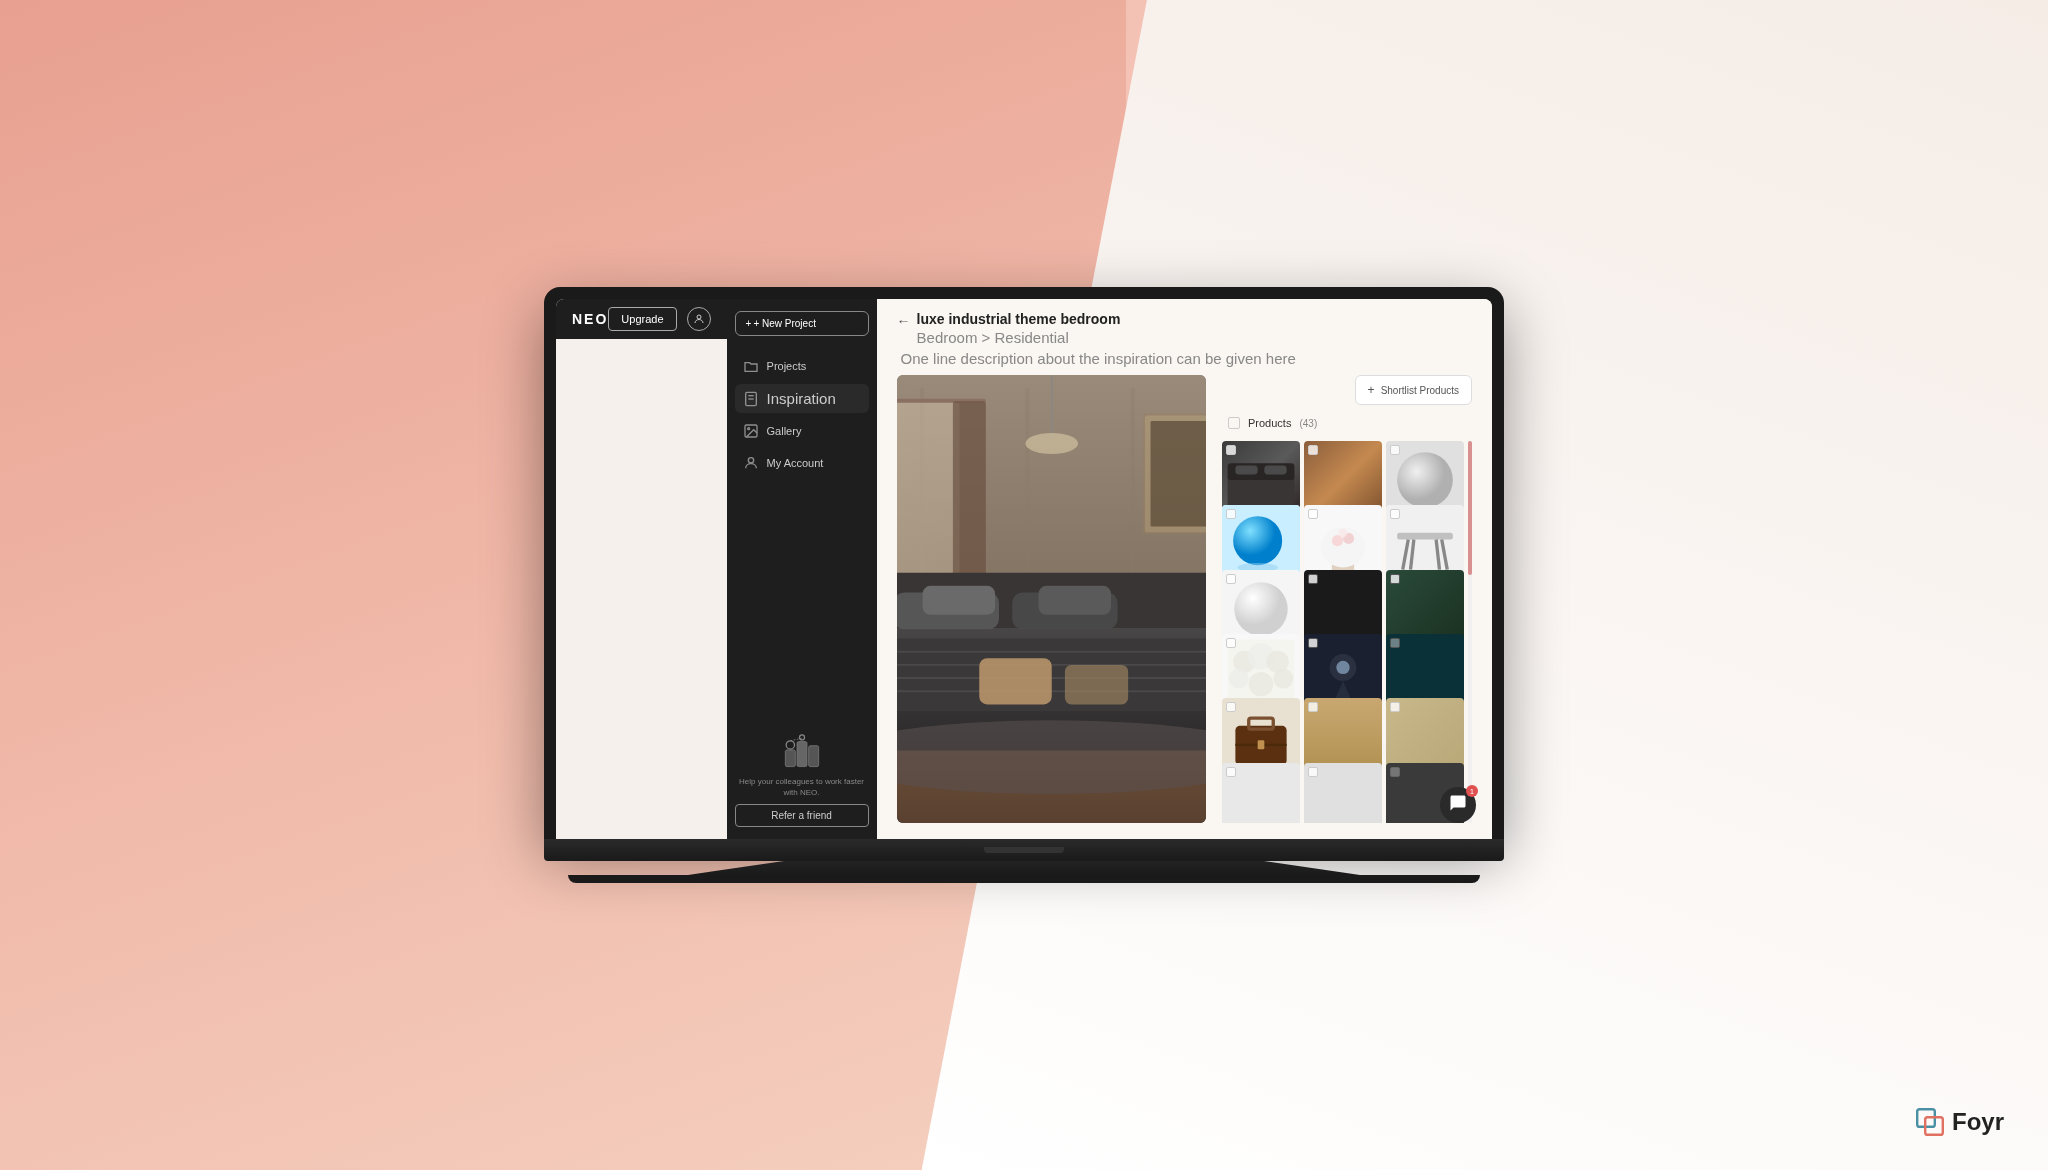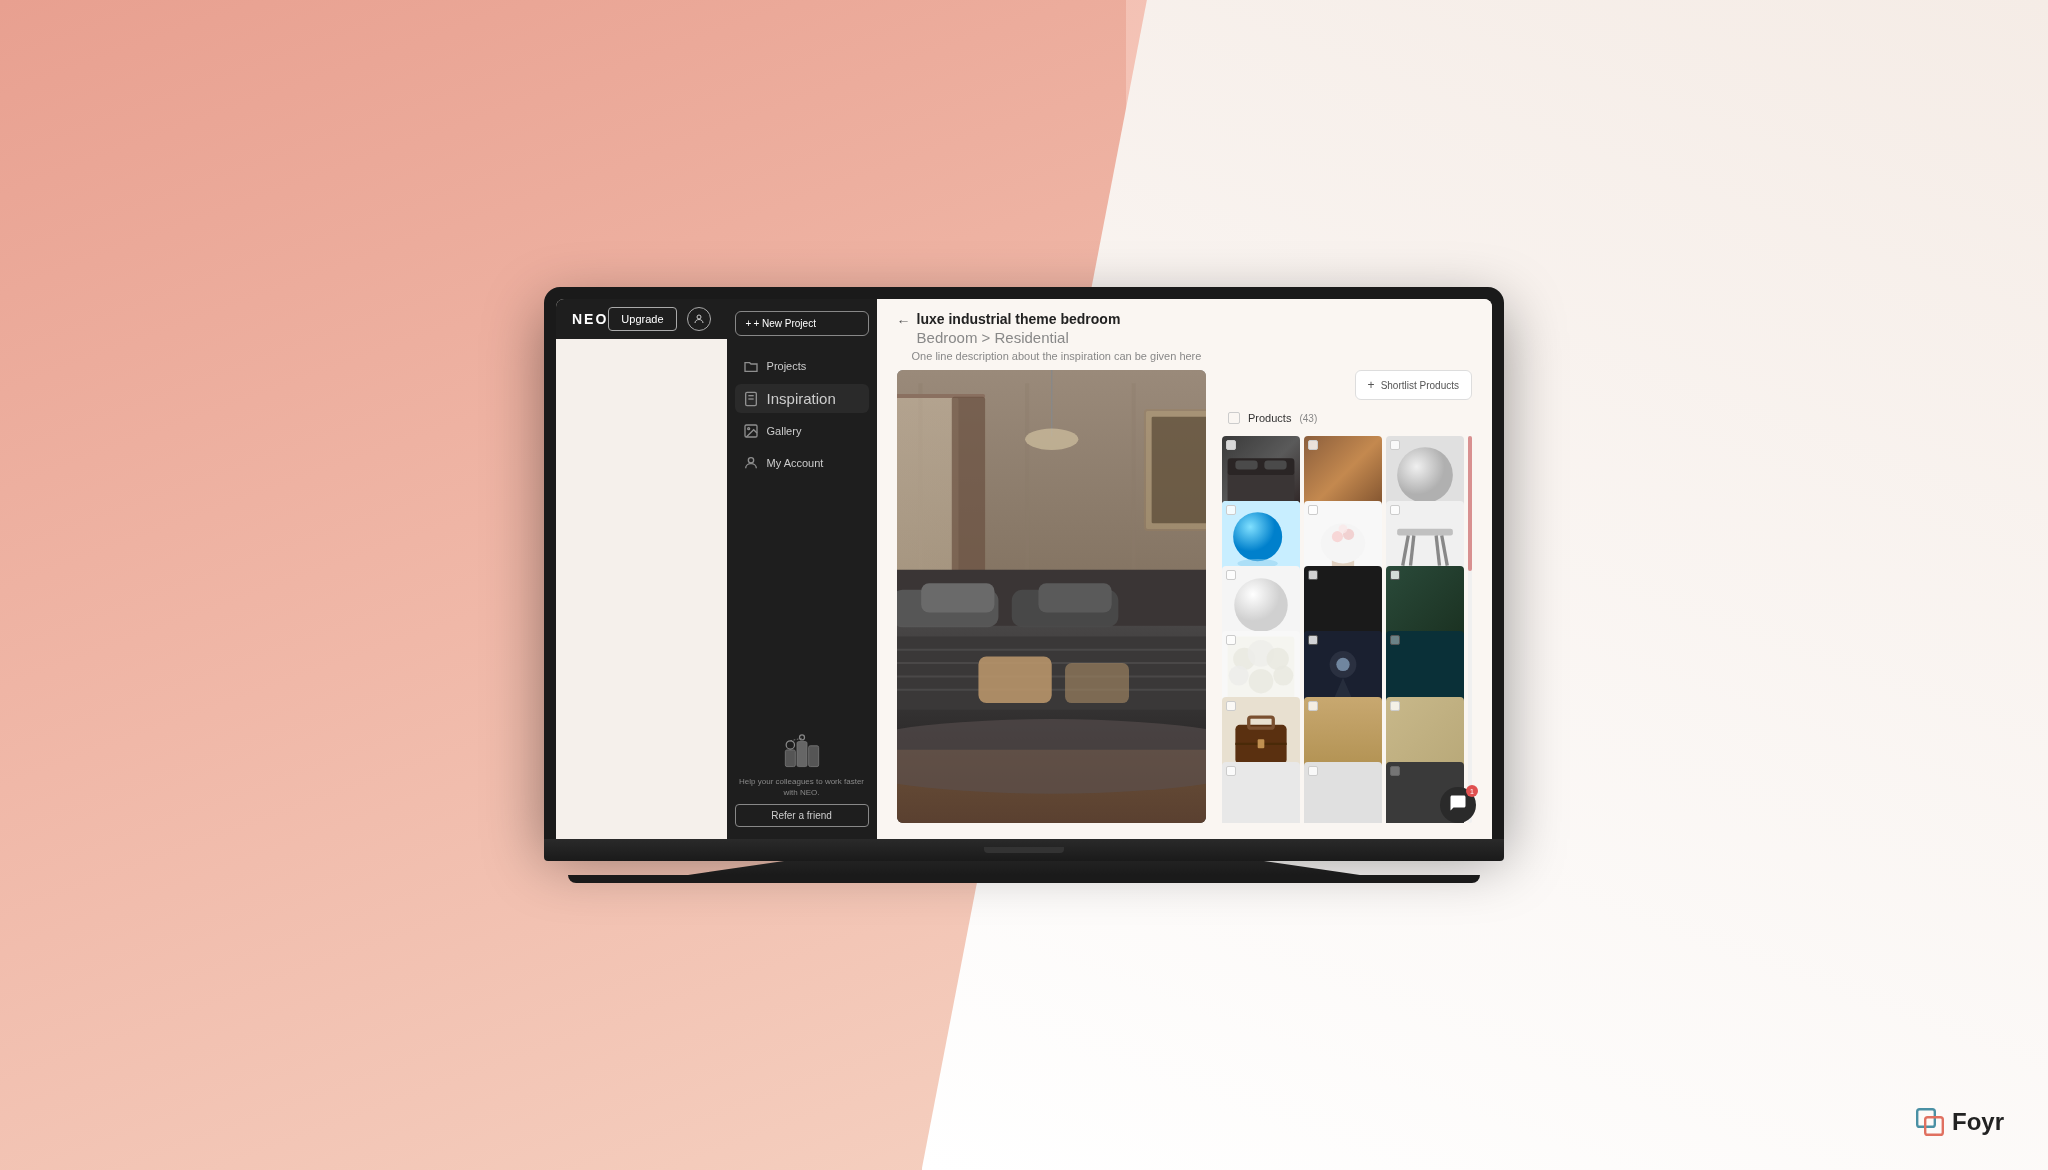--- a/index.html
+++ b/index.html
@@ -212,24 +212,24 @@
       font-size: 14px;
       font-weight: 600;
       color: #222;
     }
     .breadcrumb {
       font-size: 15px;
       color: #888;
       margin-left: 20px;
     }
     .description {
-      font-size: 11px;
+      font-size: 15px;
       color: #888;
       margin-top: 4px;
-      margin-left: 15px;
+      margin-left: 4px;
     }
 
     
     .content-body {
       display: flex;
       flex: 1;
       overflow: hidden;
       gap: 16px;
       padding: 0 20px 16px;
     }

